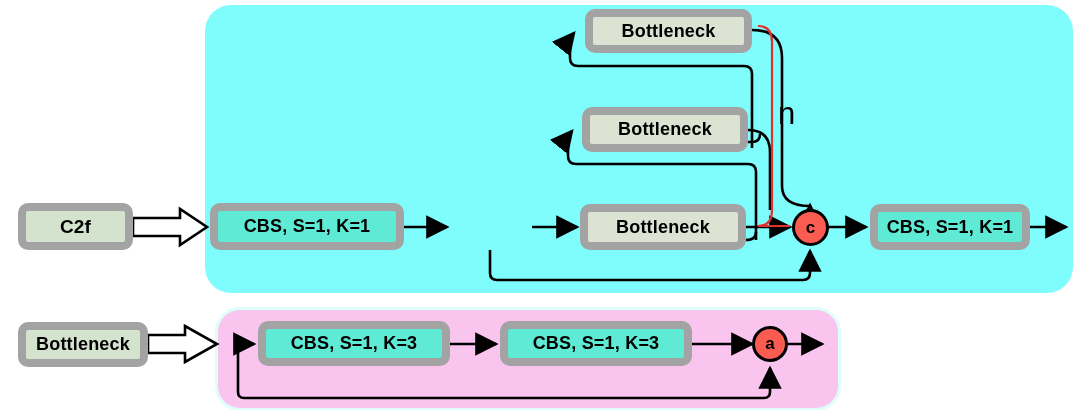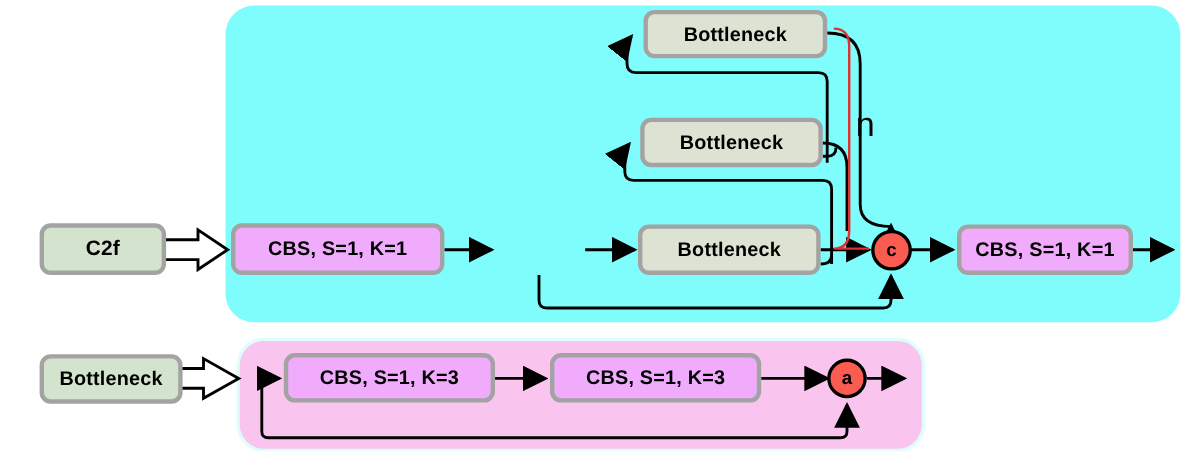--- a/index.html
+++ b/index.html
@@ -17,31 +17,31 @@
     background:#7ffdfd;border-radius:26px;
   }
   #panel-bottleneck{
     left:218px;top:310px;width:620px;height:98px;
     background:#f9c5ef;border-radius:22px;
     box-shadow:0 0 0 3px #dffdfb;
   }
   .node{
     position:absolute;
     box-sizing:border-box;
-    border:4px solid #a3a3a3;
+    border:8px solid #a3a3a3;
     border-radius:10px;
     display:flex;align-items:center;justify-content:center;
     font-weight:bold;
     color:#000000;
     letter-spacing:0.2px;
     white-space:nowrap;
   }
-  .node.green{background:#d4e3ce;margin-left:18px;}
+  .node.green{background:#d4e3ce;}
   .node.bottleneck{background:#dde3d2;}
-  .node.cbs{background:#f0abfc;}
+  .node.cbs{background:#5eead4;}
   .node.split{background:#f9cfcf;}
   .circle{
     position:absolute;
     box-sizing:border-box;
     border:3px solid #000000;
     border-radius:50%;
     background:#fa5c52;
     display:flex;align-items:center;justify-content:center;
     font-weight:bold;color:#000000;
   }

